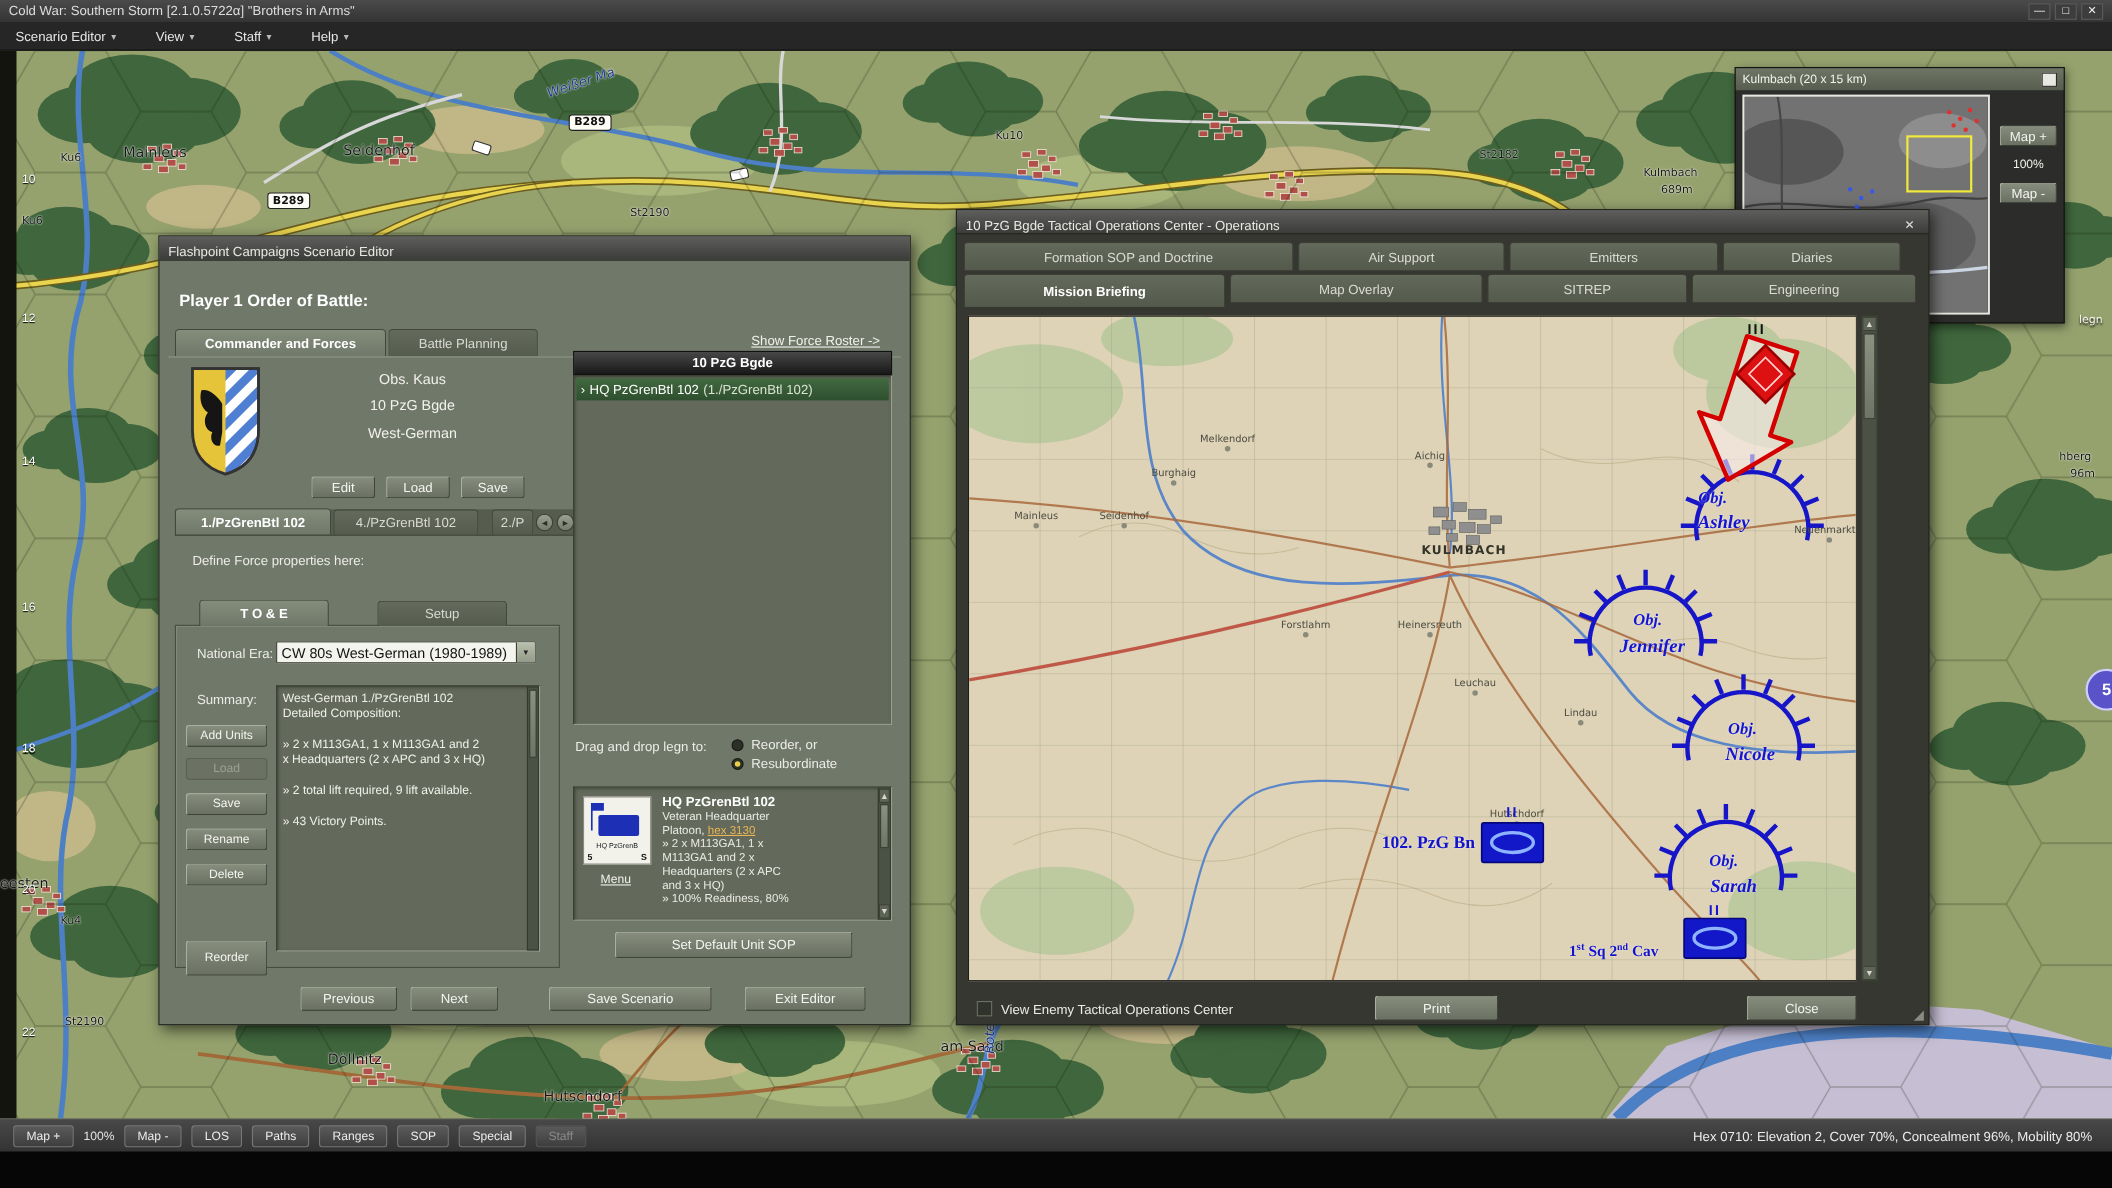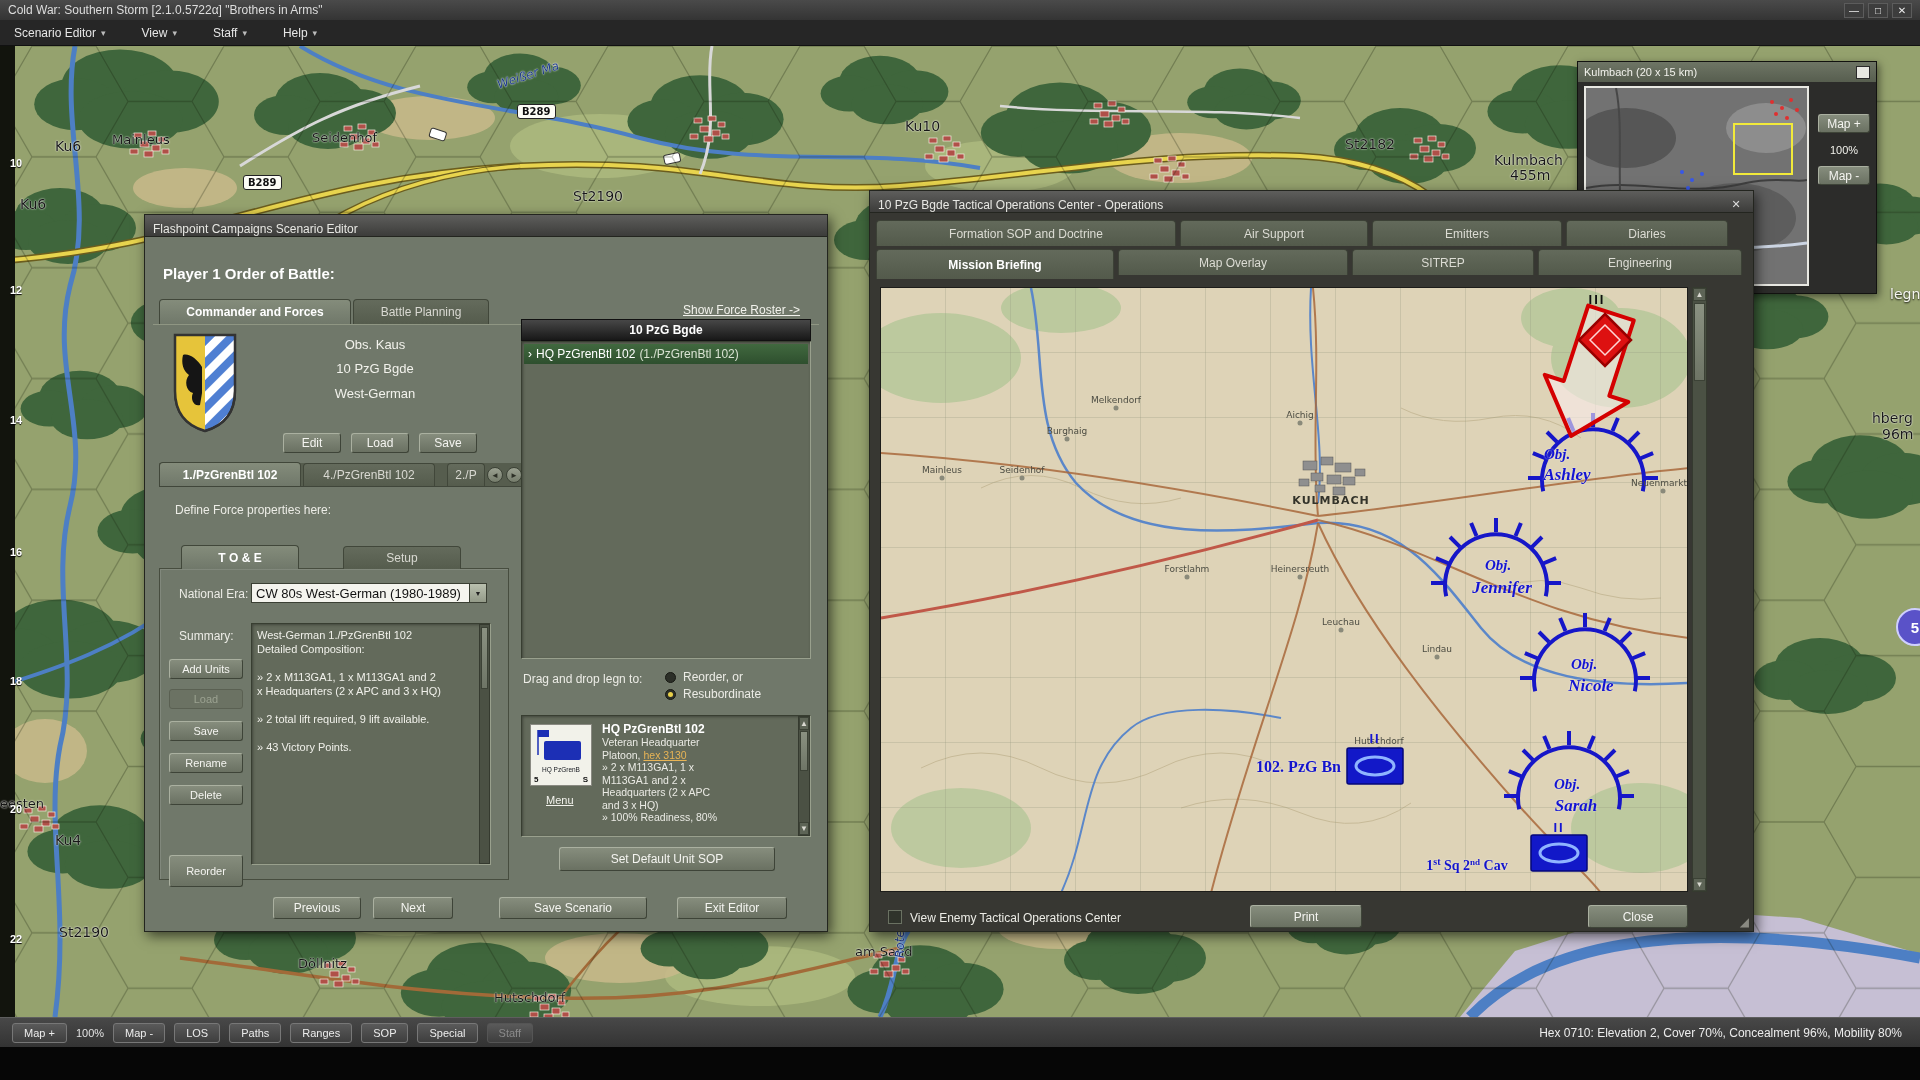--- a/index.html
+++ b/index.html
@@ -10,24 +10,24 @@
   .titlebar{position:absolute;left:0;top:0;width:1920px;height:20px;background:linear-gradient(#4a4a4a,#343434);color:#ddd;font-size:12px;display:flex;align-items:center;padding:0 8px;z-index:40}
   .win-controls{margin-left:auto;display:flex;gap:4px}
   .win-controls span{width:20px;height:15px;display:flex;align-items:center;justify-content:center;font-size:10px;color:#eee;background:#3d3d3d;border:1px solid #5c5c5c;cursor:pointer}
   .menubar{position:absolute;left:0;top:20px;width:1920px;height:26px;background:#262626;color:#e6e6e6;font-size:12px;display:flex;align-items:center;gap:36px;padding:0 14px;z-index:40;border-bottom:1px solid #111}
   .menu-item{display:flex;align-items:center;gap:5px;cursor:pointer}
   .menu-item .caret{font-size:9px;color:#bbb}
 
   
   #map-area{position:absolute;left:0;top:46px;width:1920px;height:971px;overflow:hidden;z-index:1;background:#95a26e}
   .maplabel{position:absolute;color:#161616;font-size:13px;font-family:"DejaVu Sans",sans-serif;white-space:nowrap;text-shadow:0 0 2px rgba(255,255,250,.85),0 0 1px rgba(255,255,250,.85);z-index:5}
-  .maplabel.sm{font-size:14px}
+  .maplabel.sm{font-size:10px}
   .maplabel.blue{color:#1e3a8a;font-style:italic;font-size:12px}
   .maplabel.lite{color:#f5f5f0;text-shadow:0 1px 2px #000}
-  .rownum{position:absolute;left:10px;color:#fff;font-size:11px;font-weight:bold;text-shadow:0 1px 1px #000;z-index:6}
+  .rownum{position:absolute;left:20px;color:#fff;font-size:11px;font-weight:normal;text-shadow:0 1px 1px #000;z-index:6}
   .roadshield{position:absolute;background:#fdfdf6;border:1px solid #222;border-radius:3px;color:#111;font-size:10px;font-weight:bold;line-height:13px;padding:0 4px;z-index:5;font-family:"DejaVu Sans",sans-serif}
   .circle5{position:absolute;width:38px;height:38px;border-radius:50%;background:#5a52c8;border:2px solid #cfcfff;color:#fff;font-weight:bold;font-size:15px;display:flex;align-items:center;justify-content:center;z-index:6}
 
   
   #minimap{position:absolute;left:1577px;top:61px;width:300px;height:233px;background:#2c2c2a;border:1px solid #121210;z-index:10;box-shadow:2px 3px 8px rgba(0,0,0,.5)}
   .mm-title{height:20px;background:linear-gradient(#6e7565,#575e4f);color:#f2f2ec;font-size:11px;display:flex;align-items:center;padding:0 6px}
   .mm-corner{margin-left:auto;width:14px;height:13px;background:#e8e8e2;border:1px solid #2a2a2a;cursor:pointer}
   .mm-img{position:absolute;left:6px;top:24px;width:225px;height:200px;border:2px solid #e8e8e2;overflow:hidden}
   .mm-btn{position:absolute;left:240px;width:52px;height:19px;font-size:11px}
   .mm-zoom{position:absolute;left:240px;width:52px;text-align:center;color:#f0f0ea;font-size:11px}
@@ -245,21 +245,21 @@
     <span class="roadshield" style="left:517px;top:58px">B289</span>
     <span class="roadshield" style="left:243px;top:129px">B289</span>
     <span class="maplabel" style="left:112px;top:86px">Mainleus</span>
     <span class="maplabel" style="left:312px;top:84px">Seidenhof</span>
     <span class="maplabel sm" style="left:55px;top:92px">Ku6</span>
     <span class="maplabel sm" style="left:20px;top:150px">Ku6</span>
     <span class="maplabel sm" style="left:905px;top:72px">Ku10</span>
     <span class="maplabel sm" style="left:573px;top:142px">St2190</span>
     <span class="maplabel sm" style="left:1345px;top:90px">St2182</span>
     <span class="maplabel sm" style="left:1494px;top:106px">Kulmbach</span>
-    <span class="maplabel sm" style="left:1510px;top:121px">455m</span>
+    <span class="maplabel sm" style="left:1510px;top:121px">689m</span>
     <span class="maplabel" style="left:298px;top:910px">Döllnitz</span>
     <span class="maplabel" style="left:494px;top:944px">Hutschdorf</span>
     <span class="maplabel" style="left:855px;top:898px">am Sand</span>
     <span class="maplabel blue" style="left:893px;top:912px;transform:rotate(-90deg);transform-origin:left top">Roter</span>
     <span class="maplabel" style="left:0px;top:750px">eesten</span>
     <span class="maplabel sm" style="left:55px;top:786px">Ku4</span>
     <span class="maplabel sm" style="left:59px;top:878px">St2190</span>
     <span class="maplabel sm" style="left:1872px;top:364px">hberg</span>
     <span class="maplabel sm" style="left:1882px;top:380px">96m</span>
     <span class="maplabel sm lite" style="left:1890px;top:240px">legn</span>

